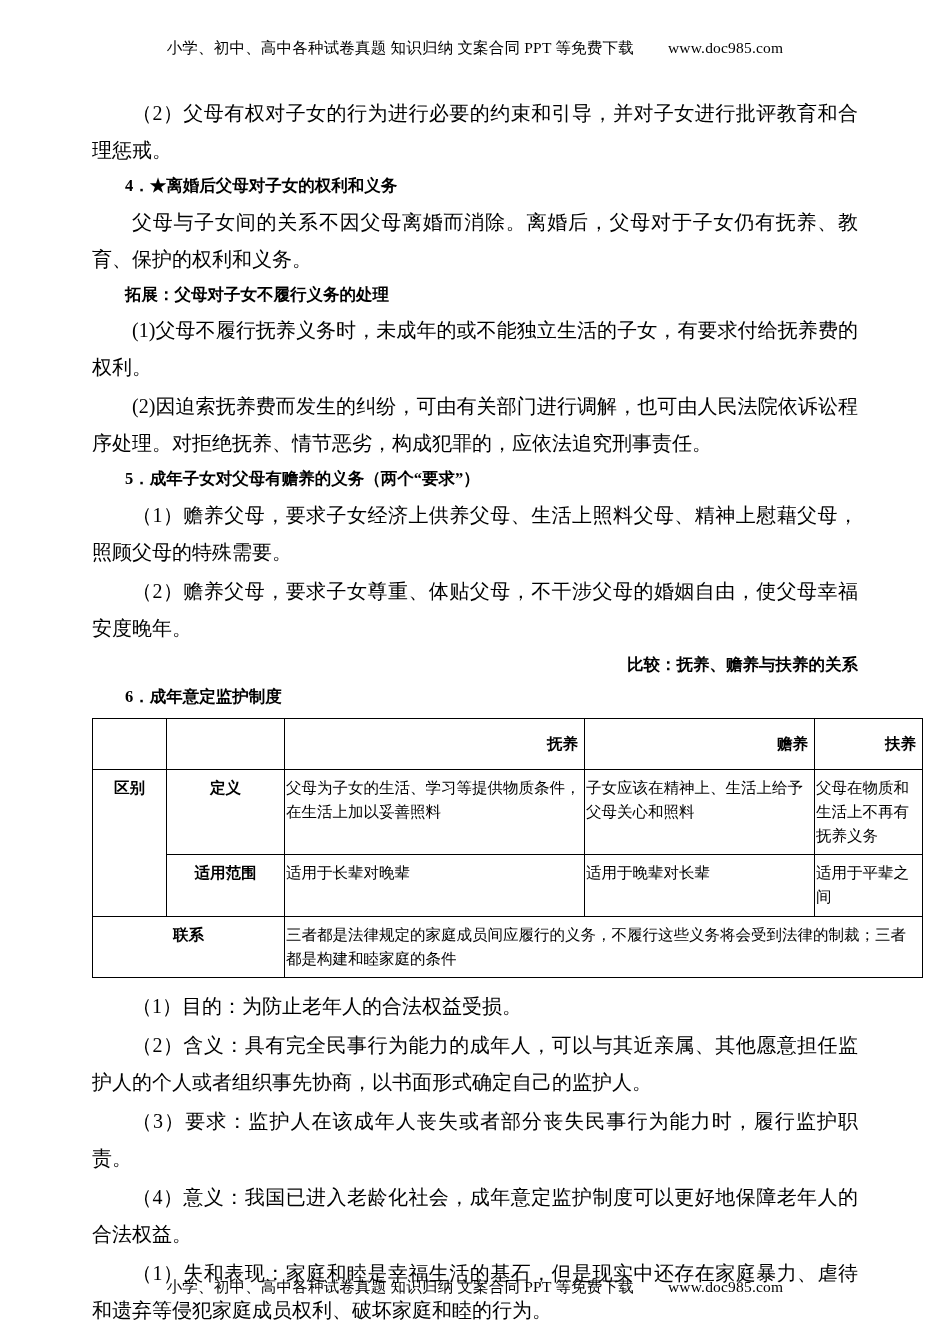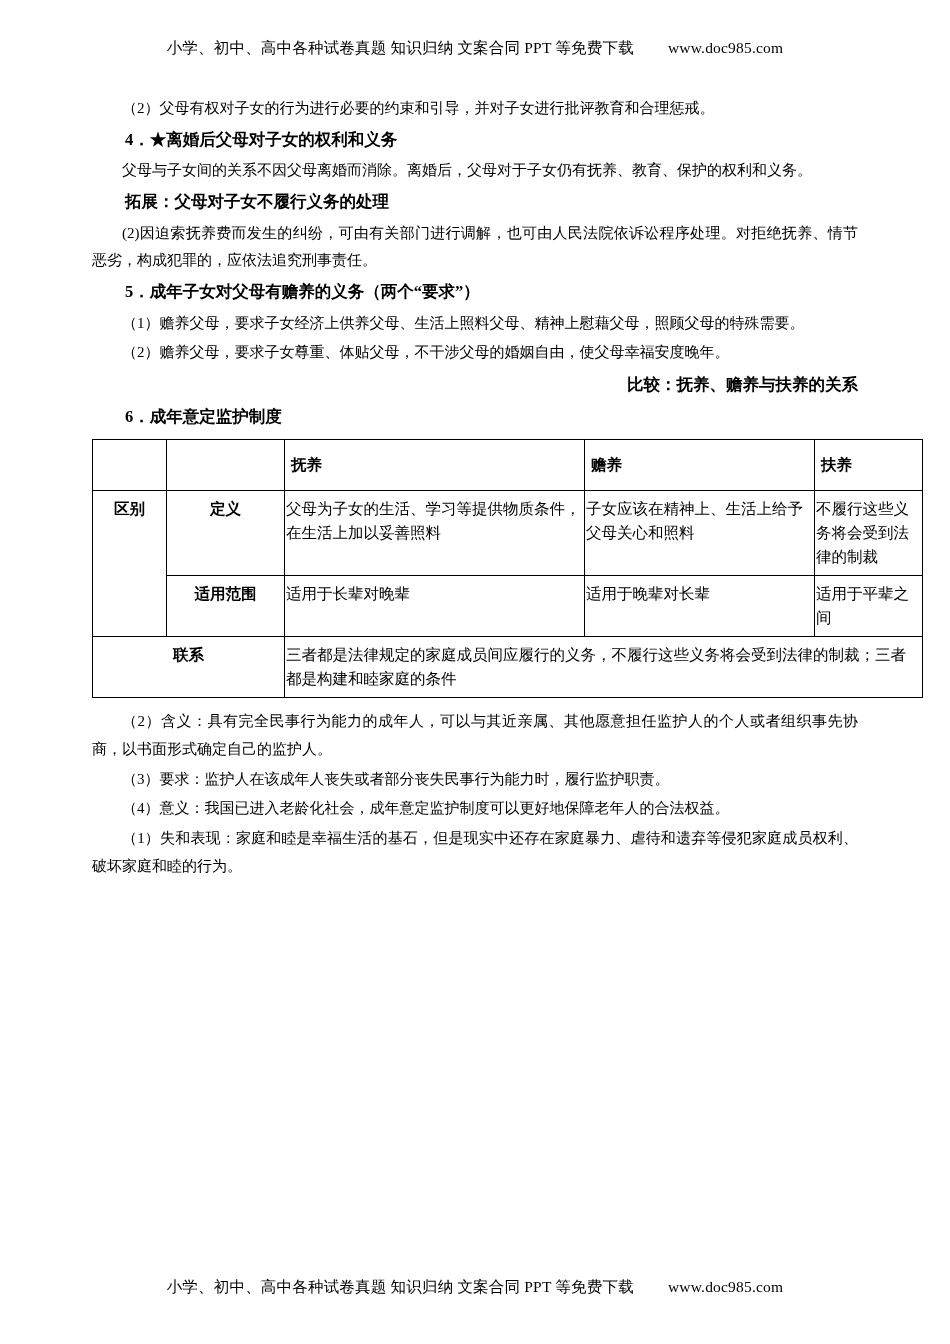--- a/index.html
+++ b/index.html
@@ -40,21 +40,21 @@
     width: 34px;
   }
   .footer {
     position: absolute;
     left: 0;
     right: 0;
     bottom: 46px;
   }
   p {
     margin: 0 0 2px 0;
-    font-size: 15px;
+    font-size: 20px;
     line-height: 1.85;
     text-align: justify;
     text-justify: inter-ideograph;
   }
   .indent {
     text-indent: 2em;
   }
   .bold {
     font-weight: bold;
   }
@@ -80,21 +80,21 @@
   }
   table.cmp td, table.cmp th {
     border: 1px solid #000;
     padding: 6px 1px;
     font-size: 15.5px;
     line-height: 1.55;
     vertical-align: top;
     font-family: "Liberation Serif", "DejaVu Serif", serif;
   }
   table.cmp th {
-    text-align: left;
+    text-align: right;
     font-weight: bold;
     padding: 13px 6px;
   }
   td.lbl {
     text-align: center;
     font-weight: bold;
     vertical-align: middle;
   }
   .col-a { width: 74px; }
   .col-b { width: 118px; }
@@ -114,20 +114,21 @@
   <div class="para-block">
 
     <p class="indent">（2）父母有权对子女的行为进行必要的约束和引导，并对子女进行批评教育和合理惩戒。</p>
 
     <p class="heading">4．★离婚后父母对子女的权利和义务</p>
 
     <p class="indent">父母与子女间的关系不因父母离婚而消除。离婚后，父母对于子女仍有抚养、教育、保护的权利和义务。</p>
 
     <p class="heading">拓展：父母对子女不履行义务的处理</p>
 
+    <p class="indent">(1)父母不履行抚养义务时，未成年的或不能独立生活的子女，有要求付给抚养费的权利。</p>
 
     <p class="indent">(2)因迫索抚养费而发生的纠纷，可由有关部门进行调解，也可由人民法院依诉讼程序处理。对拒绝抚养、情节恶劣，构成犯罪的，应依法追究刑事责任。</p>
 
 
     <p class="heading">5．成年子女对父母有赡养的义务（两个“要求”）</p>
 
     <p class="indent">（1）赡养父母，要求子女经济上供养父母、生活上照料父母、精神上慰藉父母，照顾父母的特殊需要。</p>
 
     <p class="indent">（2）赡养父母，要求子女尊重、体贴父母，不干涉父母的婚姻自由，使父母幸福安度晚年。</p>
 
@@ -149,35 +150,36 @@
           <td></td>
           <th>抚养</th>
           <th>赡养</th>
           <th>扶养</th>
         </tr>
         <tr>
           <td class="lbl" rowspan="2">区别</td>
           <td class="lbl">定义</td>
           <td>父母为子女的生活、学习等提供物质条件，在生活上加以妥善照料</td>
           <td>子女应该在精神上、生活上给予父母关心和照料</td>
-          <td>不履行这些义务将会受到法律的制裁</td>
+          <td>父母在物质和生活上不再有抚养义务</td>
         </tr>
         <tr>
           <td class="lbl">适用范围</td>
           <td>适用于长辈对晚辈</td>
           <td>适用于晚辈对长辈</td>
           <td>适用于平辈之间</td>
         </tr>
         <tr>
           <td class="lbl" colspan="2">联系</td>
           <td colspan="3">三者都是法律规定的家庭成员间应履行的义务，不履行这些义务将会受到法律的制裁；三者都是构建和睦家庭的条件</td>
         </tr>
       </tbody>
     </table>
 
+    <p class="indent">（1）目的：为防止老年人的合法权益受损。</p>
 
     <p class="indent">（2）含义：具有完全民事行为能力的成年人，可以与其近亲属、其他愿意担任监护人的个人或者组织事先协商，以书面形式确定自己的监护人。</p>
 
     <p class="indent">（3）要求：监护人在该成年人丧失或者部分丧失民事行为能力时，履行监护职责。</p>
 
     <p class="indent">（4）意义：我国已进入老龄化社会，成年意定监护制度可以更好地保障老年人的合法权益。</p>
 
 
     <p class="indent">（1）失和表现：家庭和睦是幸福生活的基石，但是现实中还存在家庭暴力、虐待和遗弃等侵犯家庭成员权利、破坏家庭和睦的行为。</p>
 

